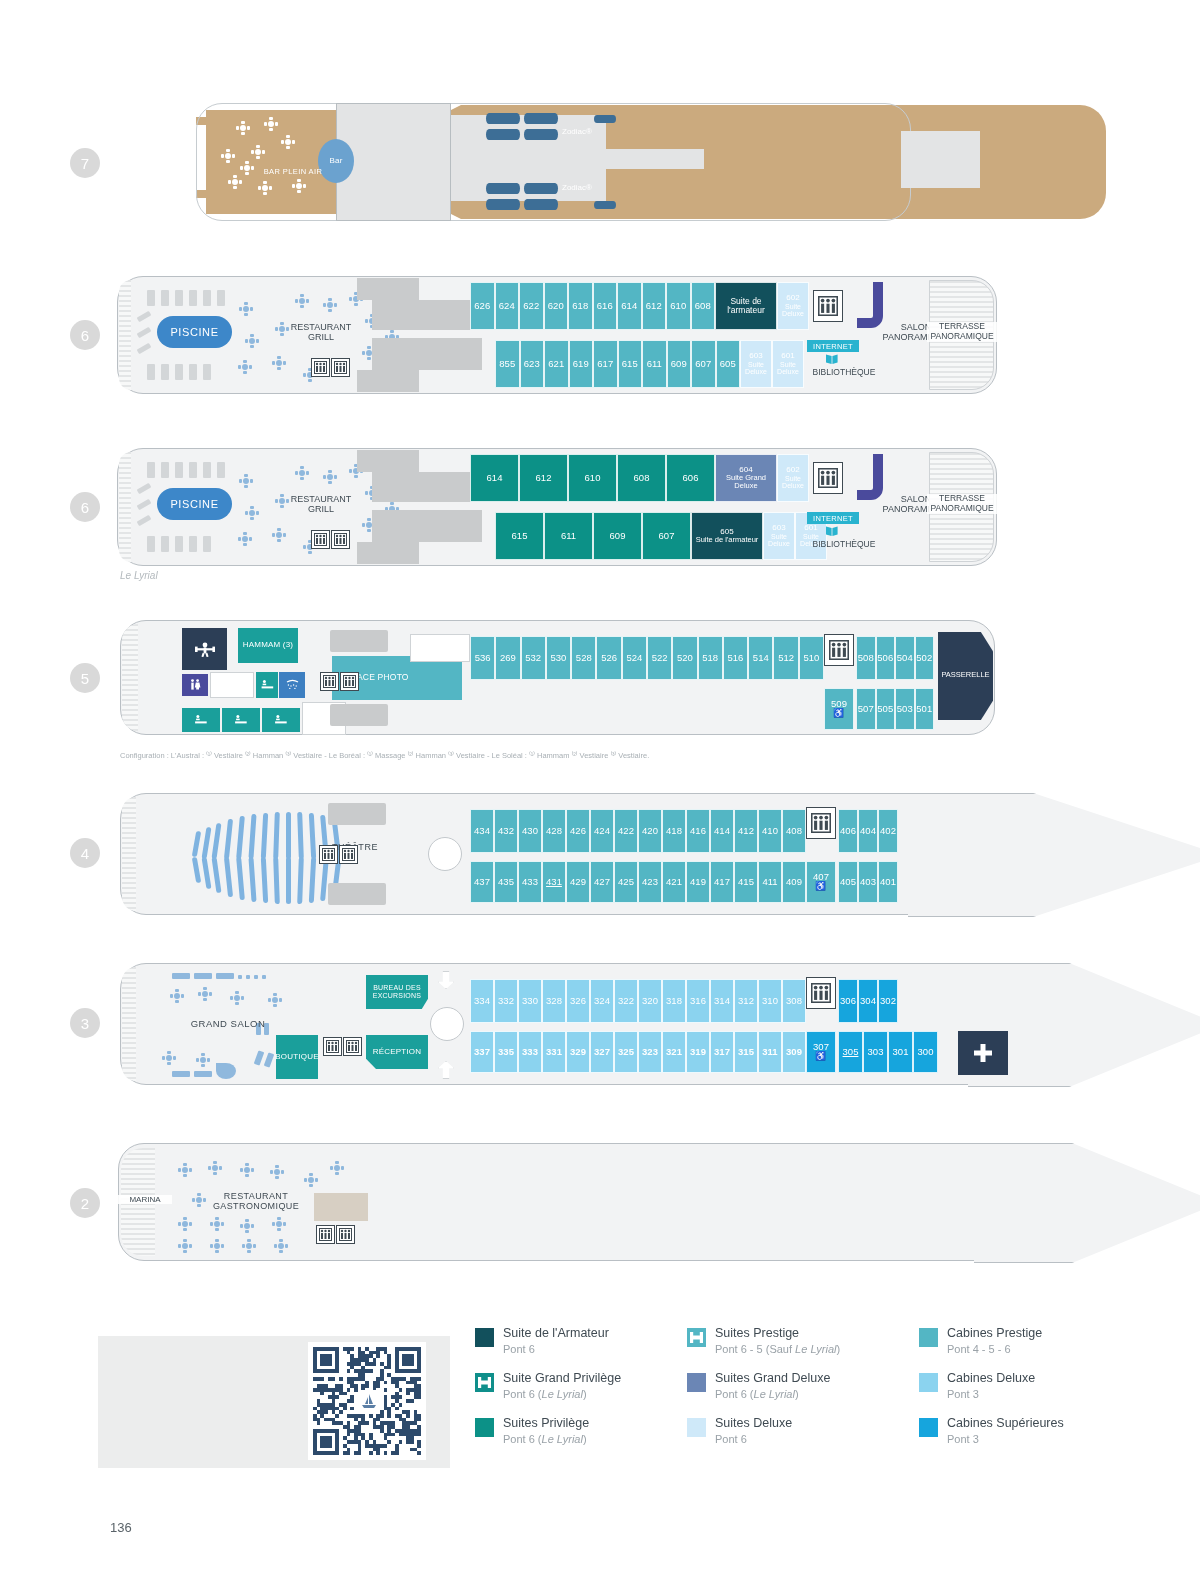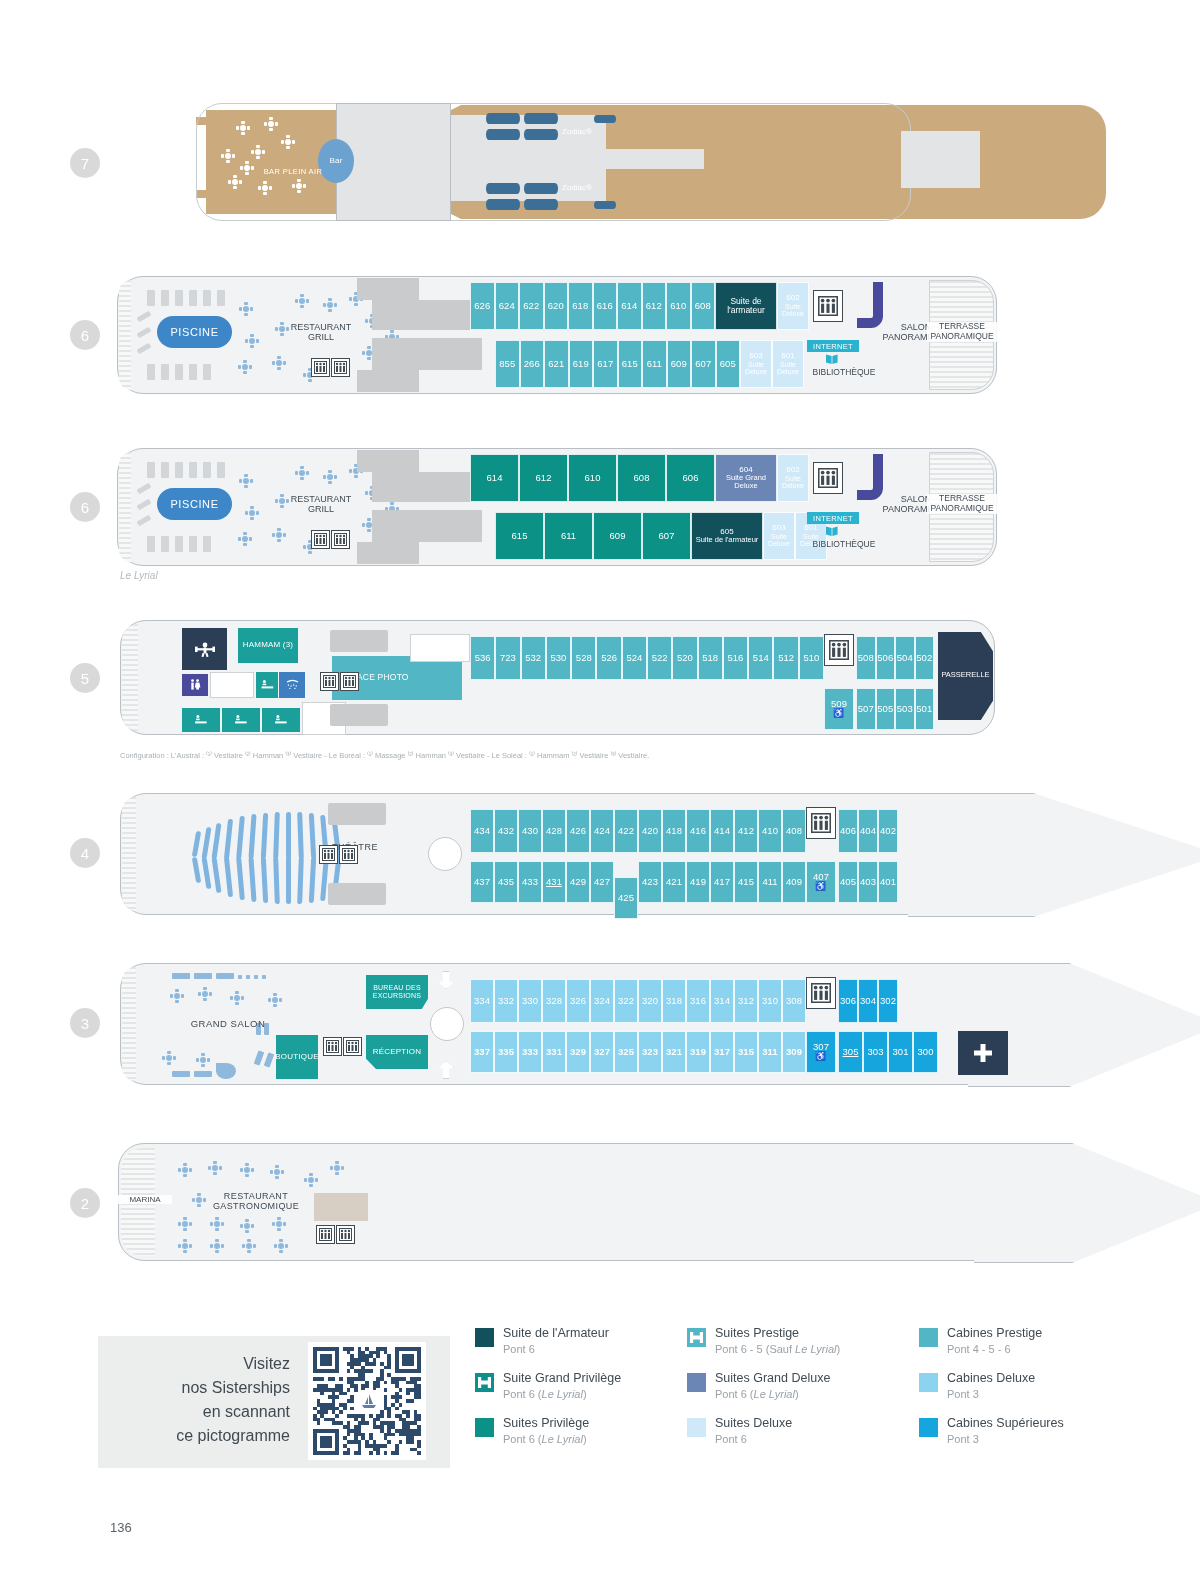--- a/index.html
+++ b/index.html
@@ -372,21 +372,21 @@
         <div class="cab s-prestige" style="left: 98px; top: 0px; width: 24.5px; height: 48px;">618</div>
         <div class="cab s-prestige" style="left: 122.5px; top: 0px; width: 24.5px; height: 48px;">616</div>
         <div class="cab s-prestige" style="left: 147px; top: 0px; width: 24.5px; height: 48px;">614</div>
         <div class="cab s-prestige" style="left: 171.5px; top: 0px; width: 24.5px; height: 48px;">612</div>
         <div class="cab s-prestige" style="left: 196px; top: 0px; width: 24.5px; height: 48px;">610</div>
         <div class="cab s-prestige" style="left: 220.5px; top: 0px; width: 24.5px; height: 48px;">608</div>
       </div>
 
   <div id="d6a-bot" style="position:absolute;left:378px;top:64px;width:245px;height:48px;">
         <div class="cab s-prestige" style="left: 0px; top: 0px; width: 24.5px; height: 48px;">855</div>
-        <div class="cab s-prestige" style="left: 24.5px; top: 0px; width: 24.5px; height: 48px;">266</div>
+        <div class="cab s-prestige" style="left: 24.5px; top: 0px; width: 24.5px; height: 48px;">623</div>
         <div class="cab s-prestige" style="left: 49px; top: 0px; width: 24.5px; height: 48px;">621</div>
         <div class="cab s-prestige" style="left: 73.5px; top: 0px; width: 24.5px; height: 48px;">619</div>
         <div class="cab s-prestige" style="left: 98px; top: 0px; width: 24.5px; height: 48px;">617</div>
         <div class="cab s-prestige" style="left: 122.5px; top: 0px; width: 24.5px; height: 48px;">615</div>
         <div class="cab s-prestige" style="left: 147px; top: 0px; width: 24.5px; height: 48px;">611</div>
         <div class="cab s-prestige" style="left: 171.5px; top: 0px; width: 24.5px; height: 48px;">609</div>
         <div class="cab s-prestige" style="left: 196px; top: 0px; width: 24.5px; height: 48px;">607</div>
         <div class="cab s-prestige" style="left: 220.5px; top: 0px; width: 24.5px; height: 48px;">605</div>
       </div>
 
@@ -750,21 +750,21 @@
           <circle cx="6.5" cy="3" r="1.2" fill="#3f4a52"></circle>
           <circle cx="10" cy="3" r="1.2" fill="#3f4a52"></circle>
           <rect x="2" y="5" width="2" height="6" fill="#3f4a52"></rect>
           <rect x="5.5" y="5" width="2" height="6" fill="#3f4a52"></rect>
           <rect x="9" y="5" width="2" height="6" fill="#3f4a52"></rect>
         </svg>
   </div>
 
   <div id="d5-top" style="position:absolute;left:350px;top:16px;width:354px;height:44px;">
         <div class="cab c-prestige" style="left: 0px; top: 0px; width: 25.2857px; height: 44px;">536</div>
-        <div class="cab c-prestige" style="left: 25.2857px; top: 0px; width: 25.2857px; height: 44px;">723</div>
+        <div class="cab c-prestige" style="left: 25.2857px; top: 0px; width: 25.2857px; height: 44px;">269</div>
         <div class="cab c-prestige" style="left: 50.5714px; top: 0px; width: 25.2857px; height: 44px;">532</div>
         <div class="cab c-prestige" style="left: 75.8571px; top: 0px; width: 25.2857px; height: 44px;">530</div>
         <div class="cab c-prestige" style="left: 101.143px; top: 0px; width: 25.2857px; height: 44px;">528</div>
         <div class="cab c-prestige" style="left: 126.429px; top: 0px; width: 25.2857px; height: 44px;">526</div>
         <div class="cab c-prestige" style="left: 151.714px; top: 0px; width: 25.2857px; height: 44px;">524</div>
         <div class="cab c-prestige" style="left: 177px; top: 0px; width: 25.2857px; height: 44px;">522</div>
         <div class="cab c-prestige" style="left: 202.286px; top: 0px; width: 25.2857px; height: 44px;">520</div>
         <div class="cab c-prestige" style="left: 227.571px; top: 0px; width: 25.2857px; height: 44px;">518</div>
         <div class="cab c-prestige" style="left: 252.857px; top: 0px; width: 25.2857px; height: 44px;">516</div>
         <div class="cab c-prestige" style="left: 278.143px; top: 0px; width: 25.2857px; height: 44px;">514</div>
@@ -909,21 +909,21 @@
         <div class="cab c-prestige" style="left: 40px; top: 0px; width: 20px; height: 44px;">402</div>
       </div>
 
   <div id="d4-bot" style="position:absolute;left:350px;top:68px;width:336px;height:42px;">
         <div class="cab c-prestige" style="left: 0px; top: 0px; width: 24px; height: 42px;">437</div>
         <div class="cab c-prestige" style="left: 24px; top: 0px; width: 24px; height: 42px;">435</div>
         <div class="cab c-prestige" style="left: 48px; top: 0px; width: 24px; height: 42px;">433</div>
         <div class="cab c-prestige" style="left: 72px; top: 0px; width: 24px; height: 42px; text-decoration: underline;">431</div>
         <div class="cab c-prestige" style="left: 96px; top: 0px; width: 24px; height: 42px;">429</div>
         <div class="cab c-prestige" style="left: 120px; top: 0px; width: 24px; height: 42px;">427</div>
-        <div class="cab c-prestige" style="left: 144px; top: 16px; width: 24px; height: 42px;">425</div>
+        <div class="cab c-prestige" style="left: 144px; top: 0px; width: 24px; height: 42px;">425</div>
         <div class="cab c-prestige" style="left: 168px; top: 0px; width: 24px; height: 42px;">423</div>
         <div class="cab c-prestige" style="left: 192px; top: 0px; width: 24px; height: 42px;">421</div>
         <div class="cab c-prestige" style="left: 216px; top: 0px; width: 24px; height: 42px;">419</div>
         <div class="cab c-prestige" style="left: 240px; top: 0px; width: 24px; height: 42px;">417</div>
         <div class="cab c-prestige" style="left: 264px; top: 0px; width: 24px; height: 42px;">415</div>
         <div class="cab c-prestige" style="left: 288px; top: 0px; width: 24px; height: 42px;">411</div>
         <div class="cab c-prestige" style="left: 312px; top: 0px; width: 24px; height: 42px;">409</div>
       </div>
   <div class="cab c-prestige" style="left:686px;top:68px;width:30px;height:42px;flex-direction:column;">
     <span>407</span>
@@ -1227,26 +1227,20 @@
           <circle cx="6.5" cy="3" r="1.2" fill="#3f4a52"></circle>
           <circle cx="10" cy="3" r="1.2" fill="#3f4a52"></circle>
           <rect x="2" y="5" width="2" height="6" fill="#3f4a52"></rect>
           <rect x="5.5" y="5" width="2" height="6" fill="#3f4a52"></rect>
           <rect x="9" y="5" width="2" height="6" fill="#3f4a52"></rect>
         </svg>
   </div>
 </div>
 
 <div class="qr-box" style="left:98px;top:1336px;width:352px;height:132px;"></div>
-<div class="qr-text" style="left:120px;top:1352px;width:170px;">
-  <div>Visitez</div>
-  <div>nos Sisterships</div>
-  <div>en scannant</div>
-  <div>ce pictogramme</div>
-</div>
 <div class="qr-img" id="qrimg" style="left:308px;top:1342px;width:118px;height:118px;">
       <div class="qr-cell" style="left: 5px; top: 5px; width: 3.72414px; height: 3.72414px;"></div>
       <div class="qr-cell" style="left: 8.72414px; top: 5px; width: 3.72414px; height: 3.72414px;"></div>
       <div class="qr-cell" style="left: 12.4483px; top: 5px; width: 3.72414px; height: 3.72414px;"></div>
       <div class="qr-cell" style="left: 16.1724px; top: 5px; width: 3.72414px; height: 3.72414px;"></div>
       <div class="qr-cell" style="left: 19.8966px; top: 5px; width: 3.72414px; height: 3.72414px;"></div>
       <div class="qr-cell" style="left: 23.6207px; top: 5px; width: 3.72414px; height: 3.72414px;"></div>
       <div class="qr-cell" style="left: 27.3448px; top: 5px; width: 3.72414px; height: 3.72414px;"></div>
       <div class="qr-cell" style="left: 34.7931px; top: 5px; width: 3.72414px; height: 3.72414px;"></div>
       <div class="qr-cell" style="left: 38.5172px; top: 5px; width: 3.72414px; height: 3.72414px;"></div>

